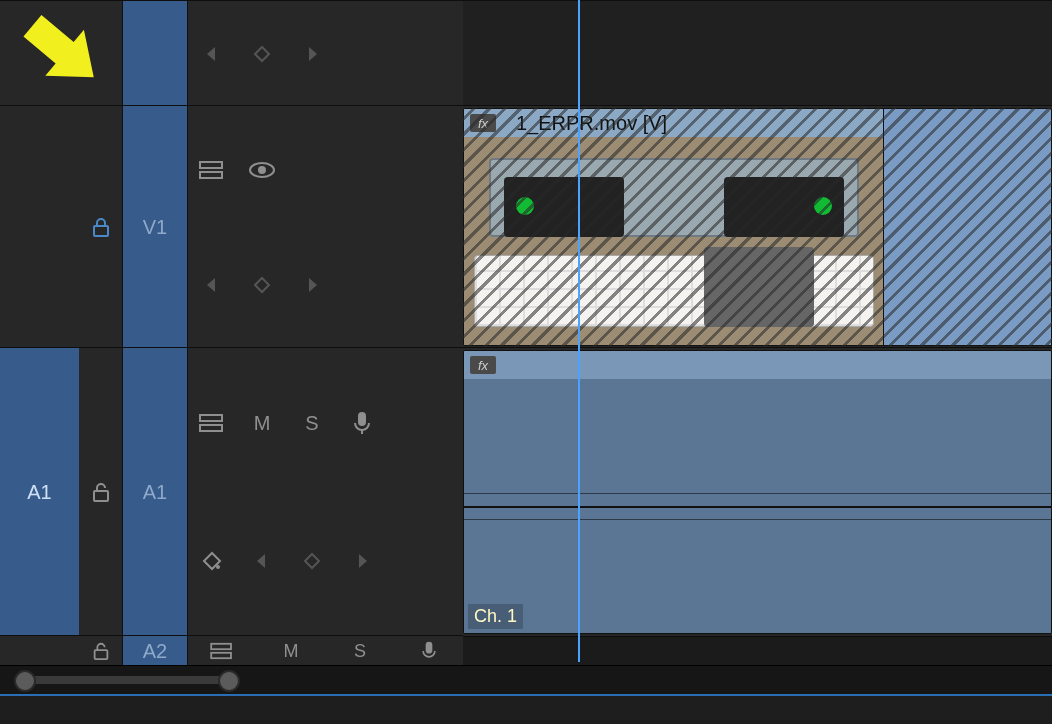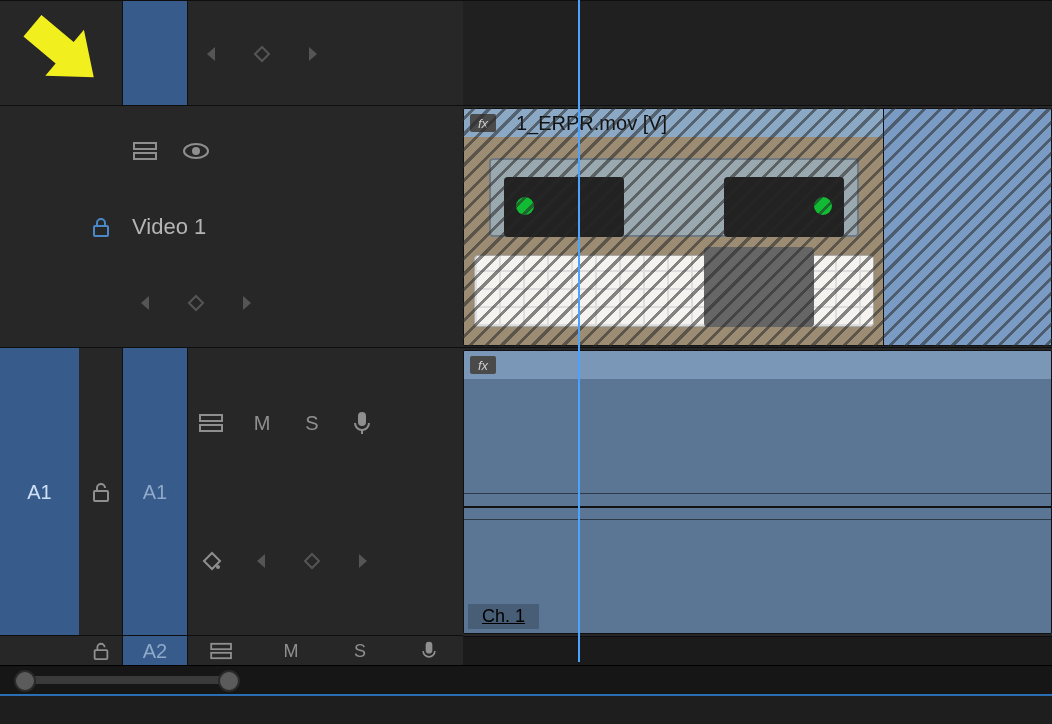--- a/index.html
+++ b/index.html
@@ -208,24 +208,23 @@
       rgba(40,40,40,0.55) 11px
     );
   }
 
   
   .ch-label {
     position: absolute;
     left: 4px;
     bottom: 4px;
     font-size: 18px;
-    color: #000000;
+    color: #fef9c3;
     background: rgba(0,0,0,0.2);
-    padding: 2px 14px;
-    text-decoration: underline;
+    padding: 2px 6px;
   }
   .waveform-line {
     position:absolute; left:0; right:0; height:1px; background:#2d3a47;
   }
 
   
   .playhead {
     position: absolute;
     top: 0;
     bottom: 62px;
@@ -309,36 +308,38 @@
   </div>
 
   <div id="track-v1" class="track-header">
     <div class="src-col"></div>
     <div class="lock-col">
       <svg width="22" height="22" viewBox="0 0 22 22">
         <rect x="4" y="10" width="14" height="10" rx="1" fill="none" stroke="#4a88c7" stroke-width="2"></rect>
         <path d="M7 10 V7 a4 4 0 0 1 8 0 V10" fill="none" stroke="#4a88c7" stroke-width="2"></path>
       </svg>
     </div>
+    <div class="target-col">
+      <span>V1</span>
+    </div>
     <div class="controls-col">
       <div class="control-row">
         <span class="icon-btn" title="Insert/Overwrite">
           <svg width="26" height="20" viewBox="0 0 26 20">
             <rect x="1" y="2" width="22" height="6" fill="none" stroke="#8f8f8f" stroke-width="2"></rect>
             <rect x="1" y="12" width="22" height="6" fill="none" stroke="#8f8f8f" stroke-width="2"></rect>
           </svg>
         </span>
         <span class="icon-btn">
           <svg width="28" height="18" viewBox="0 0 28 18">
             <ellipse cx="14" cy="9" rx="12" ry="7" fill="none" stroke="#8f8f8f" stroke-width="2"></ellipse>
             <circle cx="14" cy="9" r="4" fill="#8f8f8f"></circle>
           </svg>
         </span>
       </div>
-      <div class="track-name">Video 1</div>
       <div class="control-row">
         <span class="icon-btn disabled">
           <svg width="18" height="18" viewBox="0 0 18 18">
               <polygon points="12,2 4,9 12,16" fill="#555"></polygon>
             </svg>
         </span>
         <span class="icon-btn disabled">
           <svg width="18" height="18" viewBox="0 0 18 18">
               <polygon points="9,2 16,9 9,16 2,9" fill="none" stroke="#555" stroke-width="2"></polygon>
             </svg>

